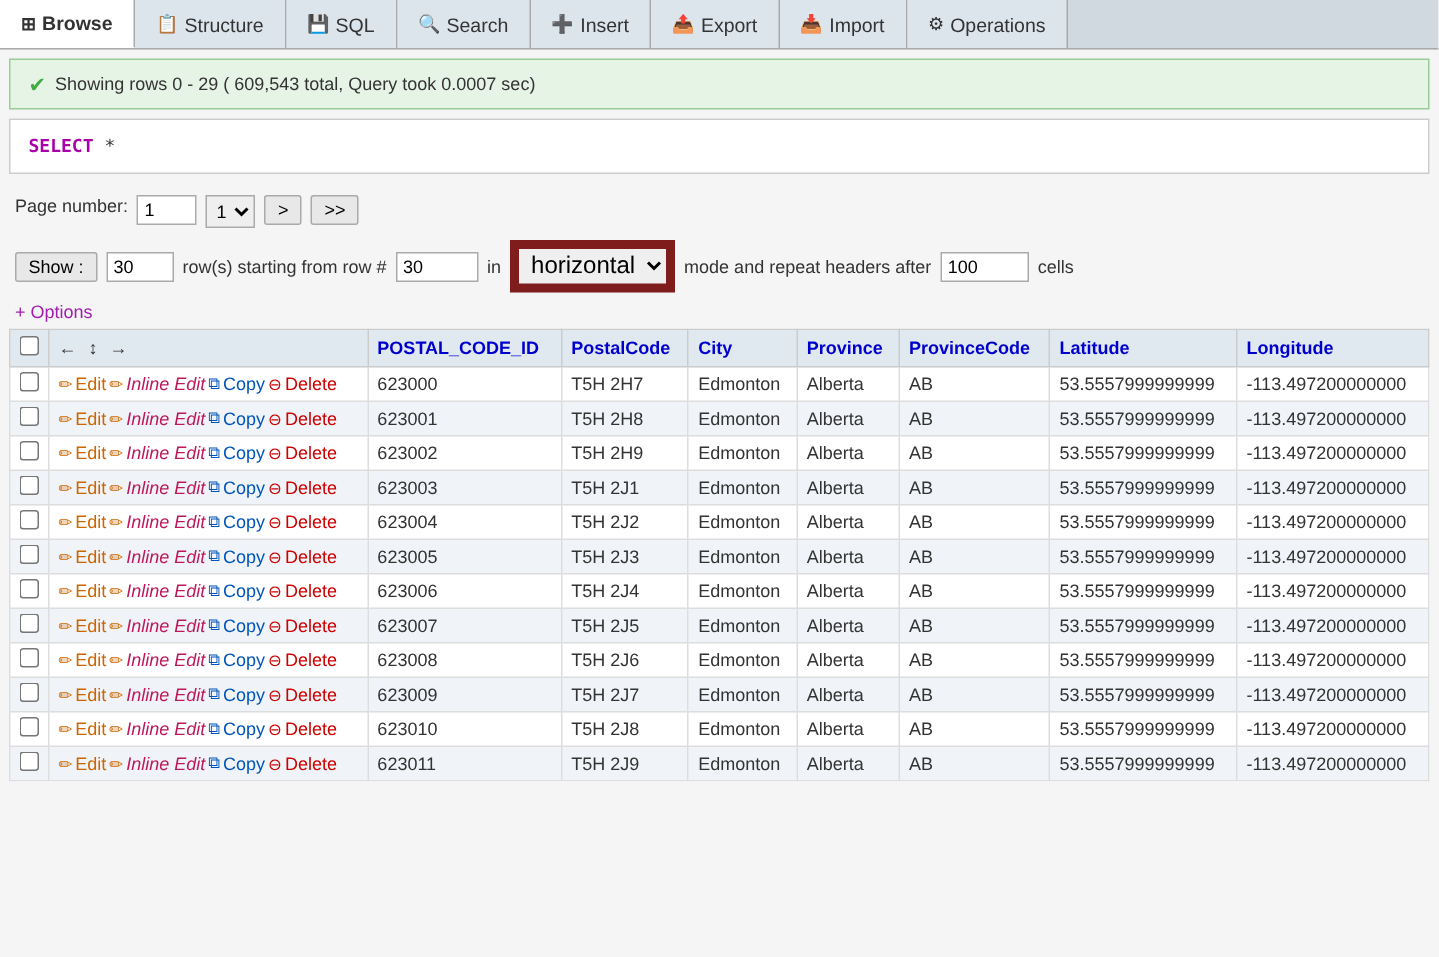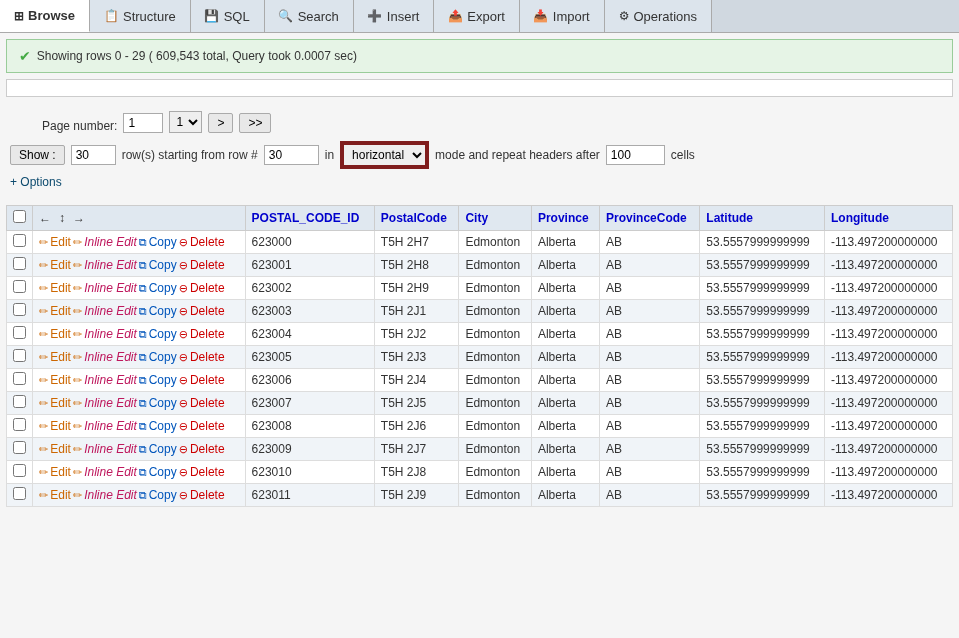--- a/index.html
+++ b/index.html
@@ -60,24 +60,23 @@
     .sql-table { color: #0000cc; }
     .sql-numbers { color: #008800; }
 
     
     .controls-area {
       padding: 8px 10px 4px 10px;
       background: #f5f5f5;
     }
     .page-controls {
       display: flex;
-      align-items: flex-end;
+      align-items: flex-start;
       gap: 6px;
       margin-bottom: 8px;
-      margin-left: 32px;
     }
     .page-label { font-size: 12px; }
     .page-number-input {
       width: 40px;
       padding: 2px 4px;
       border: 1px solid #aaa;
       font-size: 12px;
     }
     .page-select {
       padding: 2px;
@@ -115,37 +114,37 @@
       font-size: 12px;
     }
     .start-row-input {
       width: 55px;
       padding: 2px 4px;
       border: 1px solid #aaa;
       font-size: 12px;
     }
     .orientation-select {
       padding: 2px 4px;
-      border: 4px solid #7f1d1d;
-      font-size: 12px;
+      border: 6px solid #7f1d1d;
+      font-size: 16px;
     }
     .headers-input {
       width: 59px;
       padding: 2px 4px;
       border: 1px solid #aaa;
       font-size: 12px;
     }
 
     .options-link {
-      color: #0c4a6e;
+      color: #a21caf;
       cursor: pointer;
       font-size: 12px;
       text-decoration: none;
       display: block;
-      margin-bottom: 12px;
+      margin-bottom: 0;
     }
 
     
     .data-table-wrapper {
       overflow-x: auto;
       margin: 0 6px;
     }
     .data-table {
       border-collapse: collapse;
       width: 100%;
@@ -237,20 +236,24 @@
       <span>Operations</span>
     </div>
   </div>
 
 <div class="success-bar">
   <span class="success-icon">✔</span>
   <span>Showing rows 0 - 29 ( 609,543 total, Query took 0.0007 sec)</span>
 </div>
 
 <div class="sql-display">
+  <div>
+    <span class="sql-keyword">SELECT</span>
+    <span> *</span>
+  </div>
 </div>
 
 <div class="controls-area">
   <div class="page-controls">
     <span class="page-label">Page number:</span>
     <input class="page-number-input" type="text" value="1" style="">
     <select class="page-select">
       <option>1</option>
     </select>
     <button class="nav-btn">&gt;</button>

